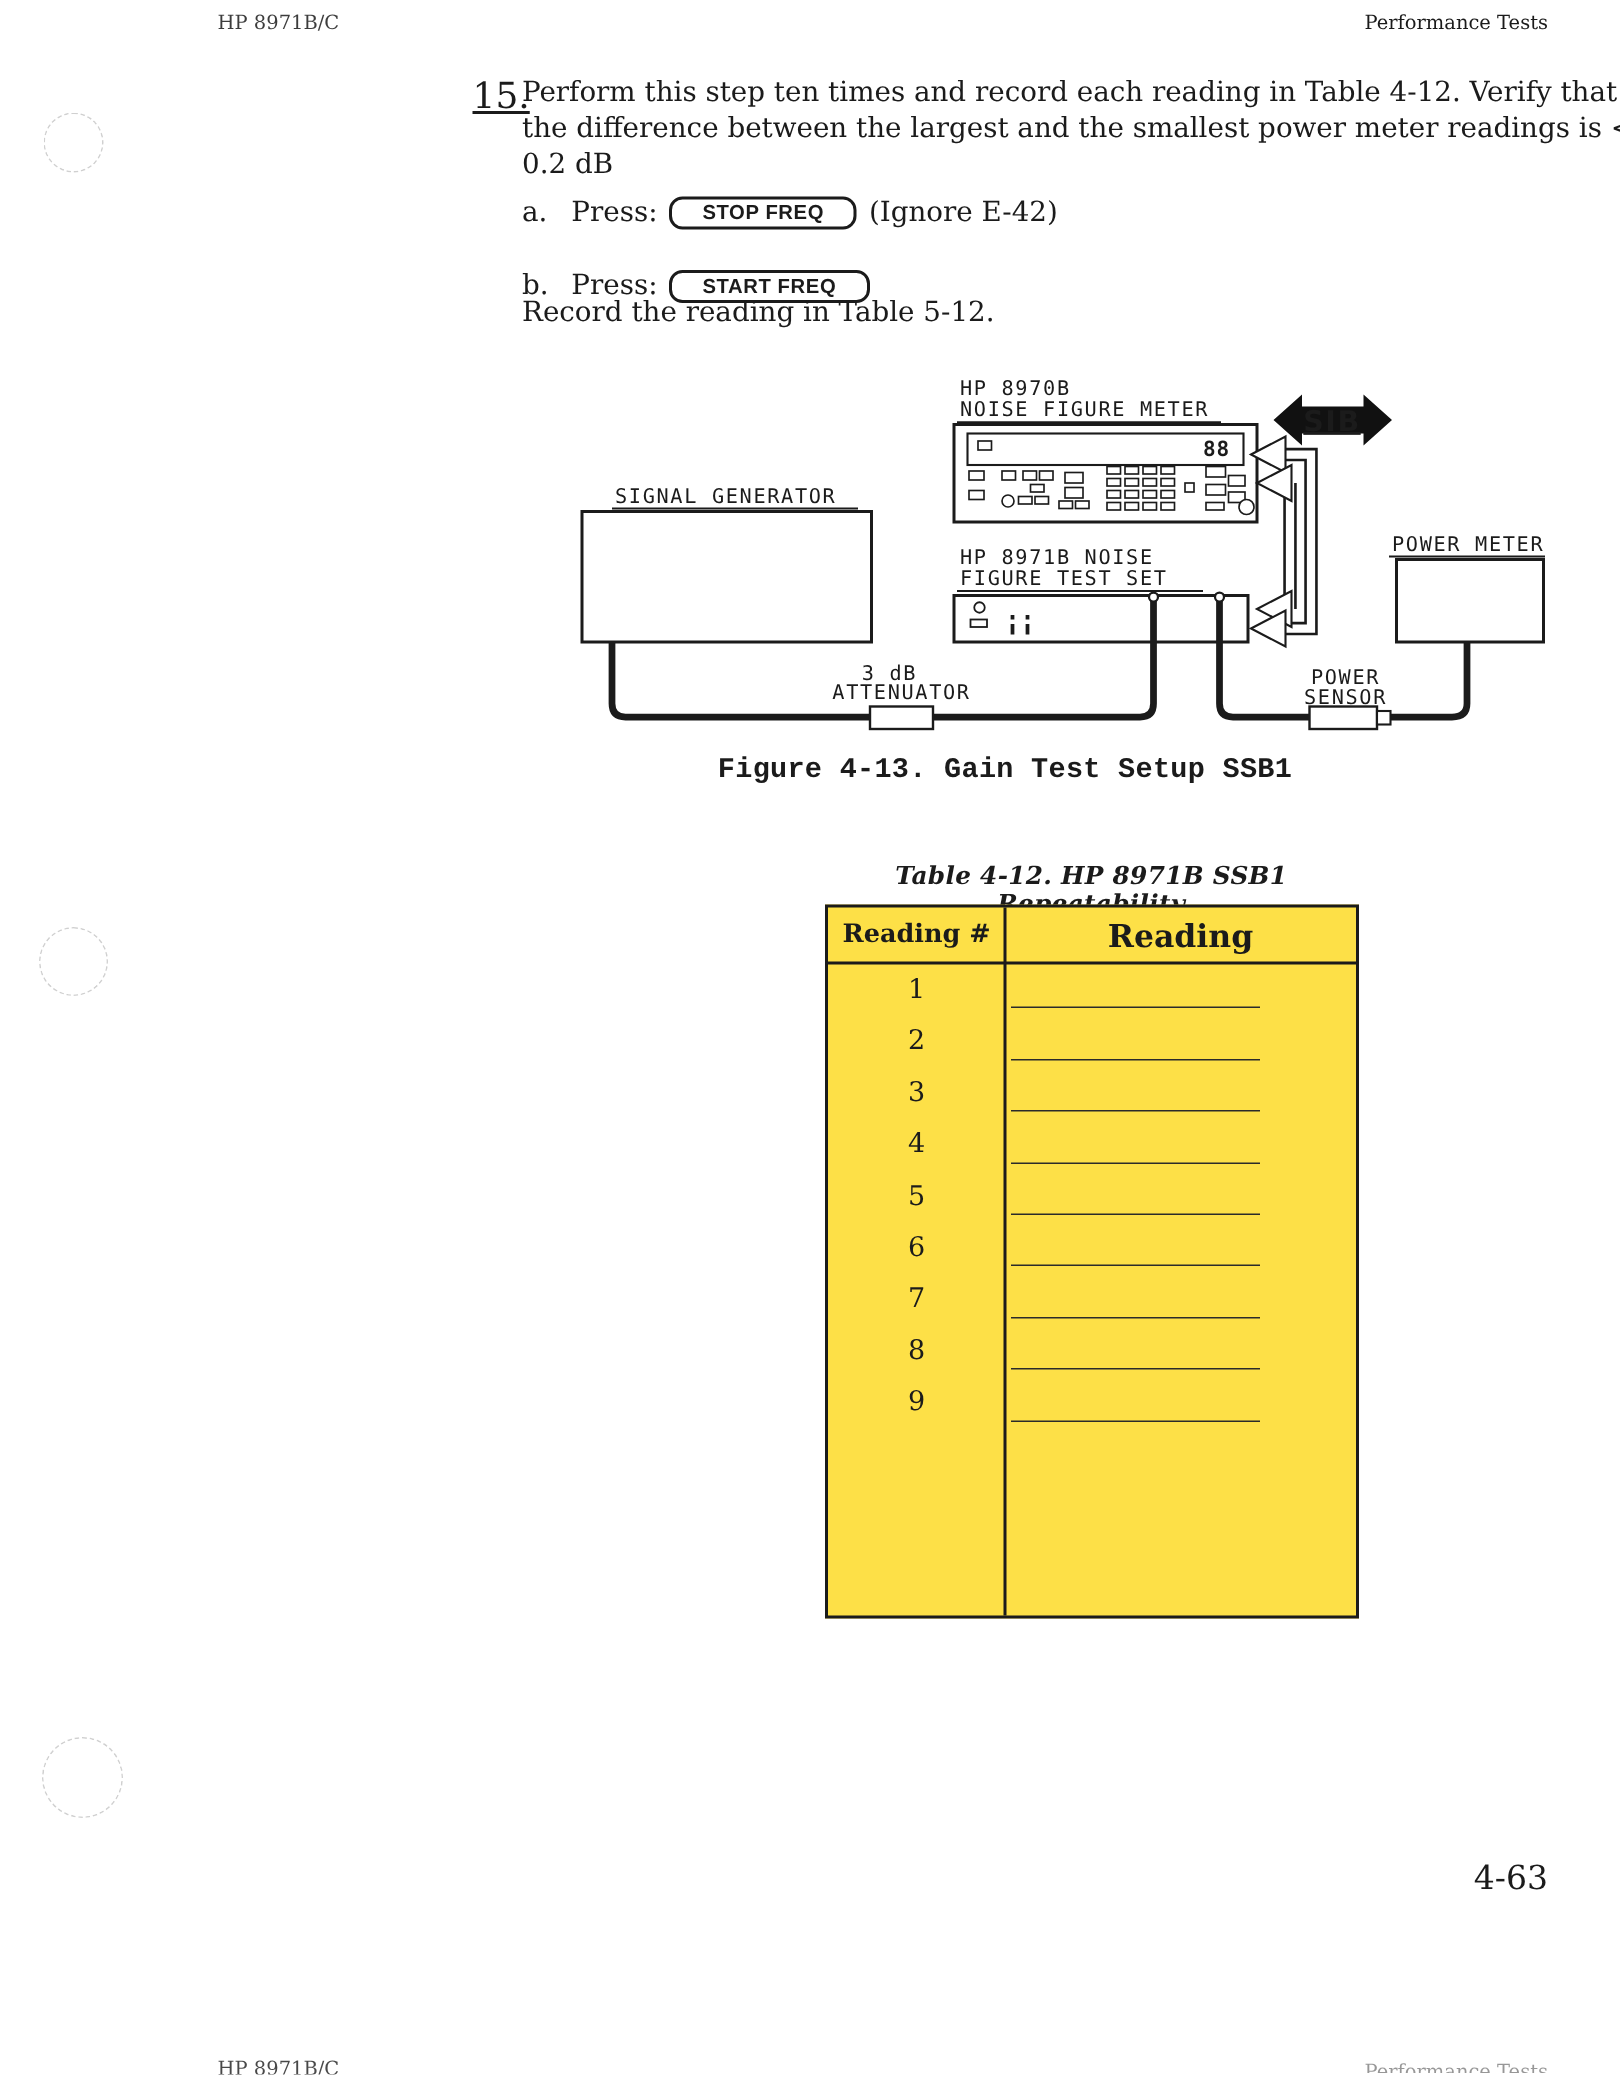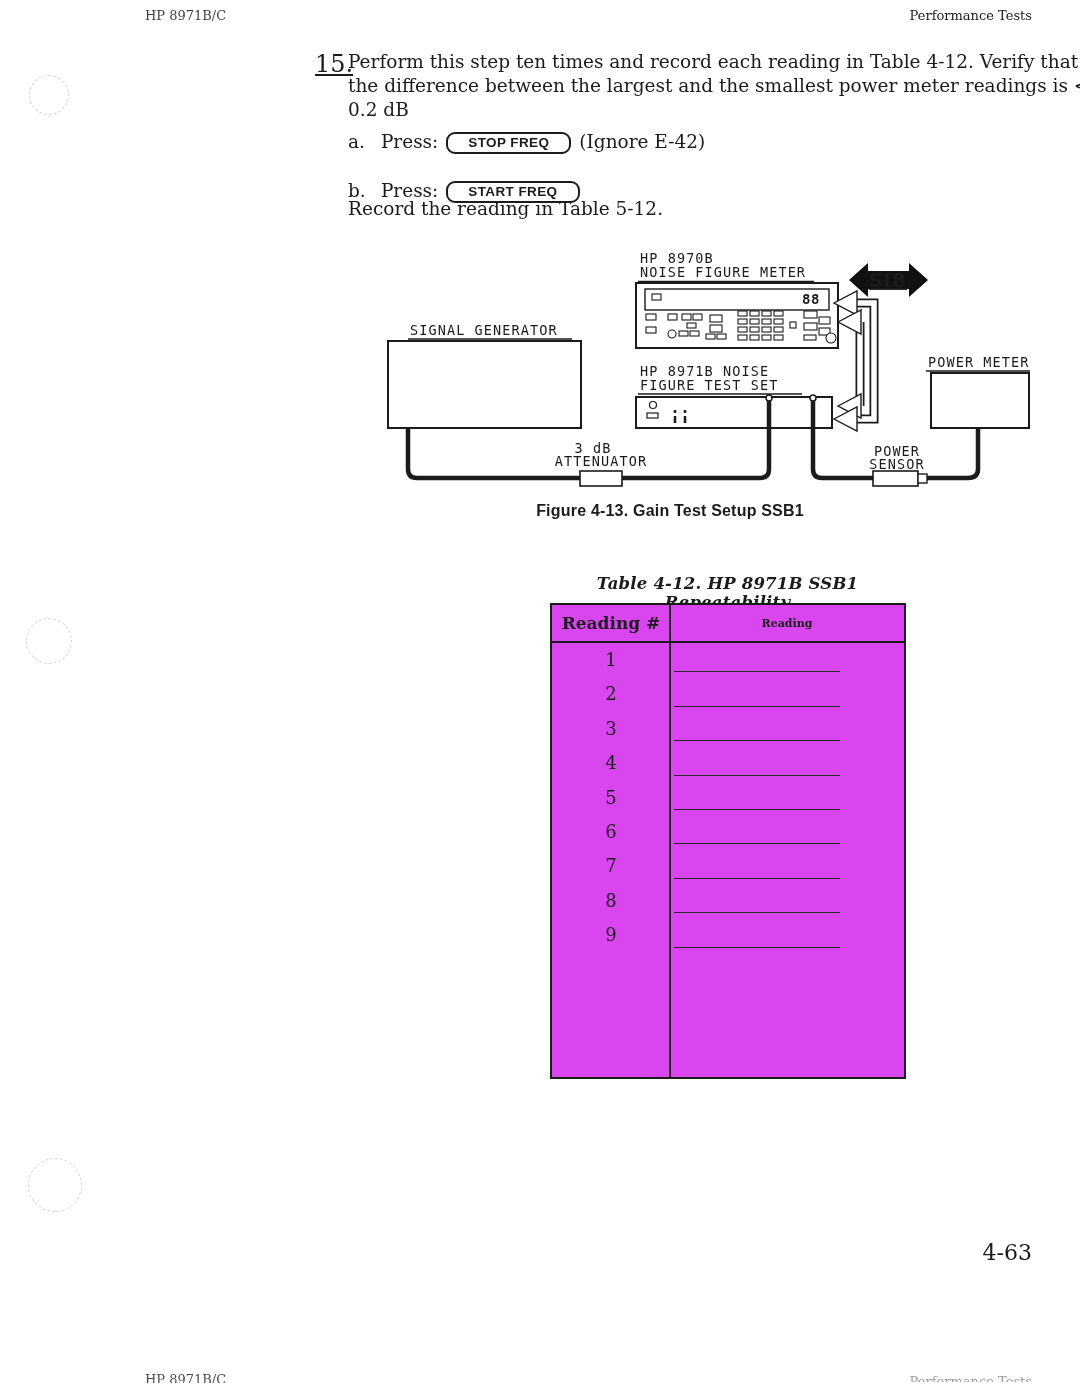--- a/index.html
+++ b/index.html
@@ -20,33 +20,33 @@
     display:inline-block;border:2px solid #1b1b1b;border-radius:9px;
     padding:0 20px;margin:0 2px;
     font-family:"Liberation Sans", sans-serif;font-size:13.5px;font-weight:bold;
     letter-spacing:0.4px;line-height:18px;vertical-align:1px;color:#1b1b1b;
   }
   .substep{font-size:18.5px;white-space:nowrap;}
   .substep .sl{display:inline-block;width:27px;}
   
   .figcap{
     width:620px;text-align:center;
-    font-family:Liberation Sans, sans-serif;font-weight:bold;font-size:16px;
+    font-family:Liberation Mono, monospace;font-weight:bold;font-size:19px;
     letter-spacing:0.2px;
   }
   .tbltitle{
     width:355px;text-align:center;
     font-style:italic;font-weight:bold;font-size:16.5px;letter-spacing:0.2px;
   }
   
-  .tbl{width:352px;height:472px;border:2px solid #1b1b1b;position:relative;background:#d946ef;}
+  .tbl{width:352px;height:472px;border:2px solid #1b1b1b;position:relative;background:#fde047;}
   .tbl-divider{position:absolute;left:117px;top:0;bottom:0;width:0;border-left:2px solid #1b1b1b;}
   .tbl-header{height:36px;border-bottom:2px solid #1b1b1b;display:flex;align-items:center;}
   .tbl-h-left{width:118px;text-align:center;font-weight:bold;font-size:17px;}
-  .tbl-h-right{flex:1;text-align:center;font-weight:bold;font-size:11px;}
+  .tbl-h-right{flex:1;text-align:center;font-weight:bold;font-size:21px;}
   .tbl-row{display:flex;height:34.4px;}
   .cell-num{width:118px;text-align:center;font-size:18px;padding-top:6px;box-sizing:border-box;}
   .cell-blank{flex:1;position:relative;}
   .blankline{position:absolute;left:4px;bottom:5px;width:166px;border-bottom:1.6px solid #2a2a2a;}
   .tbl-summary{position:absolute;left:121px;top:386px;font-size:18px;line-height:21.5px;}
   .sum-underline{display:inline-block;width:158px;border-bottom:1.6px solid #2a2a2a;vertical-align:baseline;}
   
   .punch{border:1px dashed #cccccc;border-radius:50%;opacity:.9;}
   .pagenum{font-size:22px;}
   

